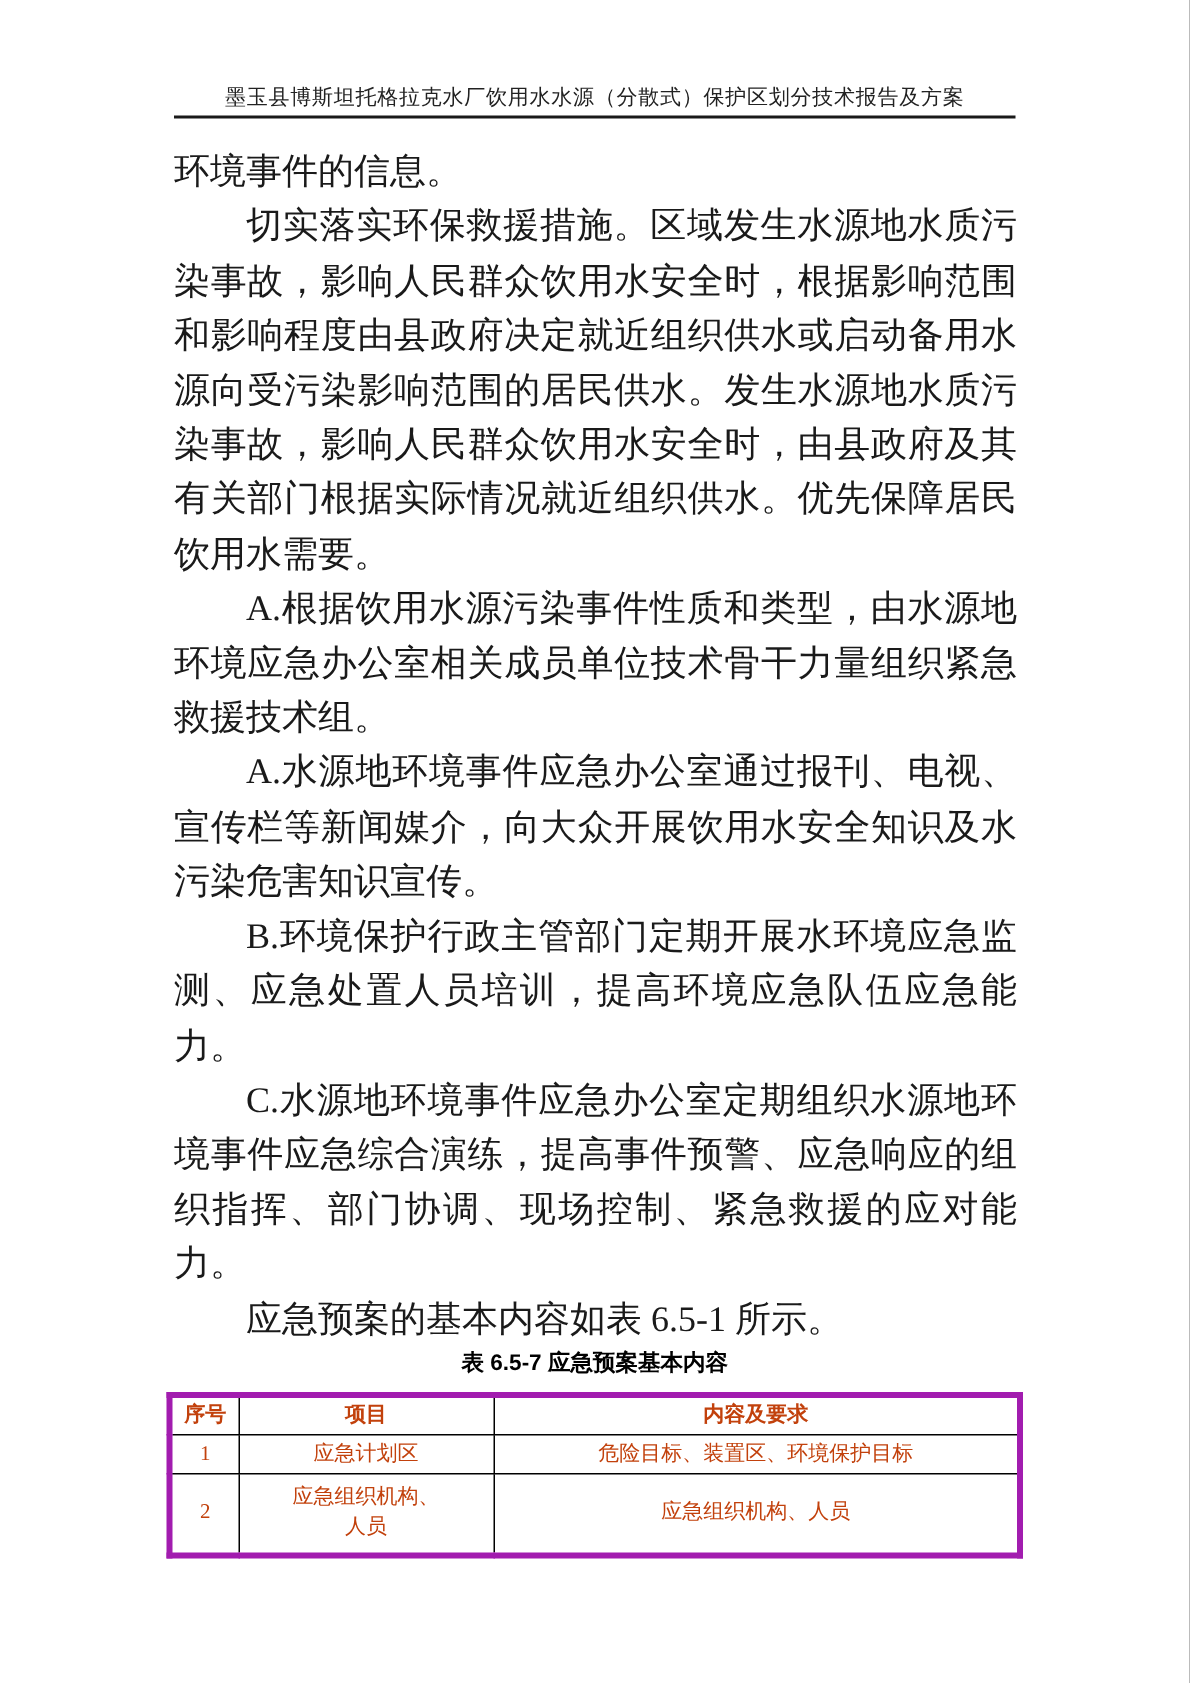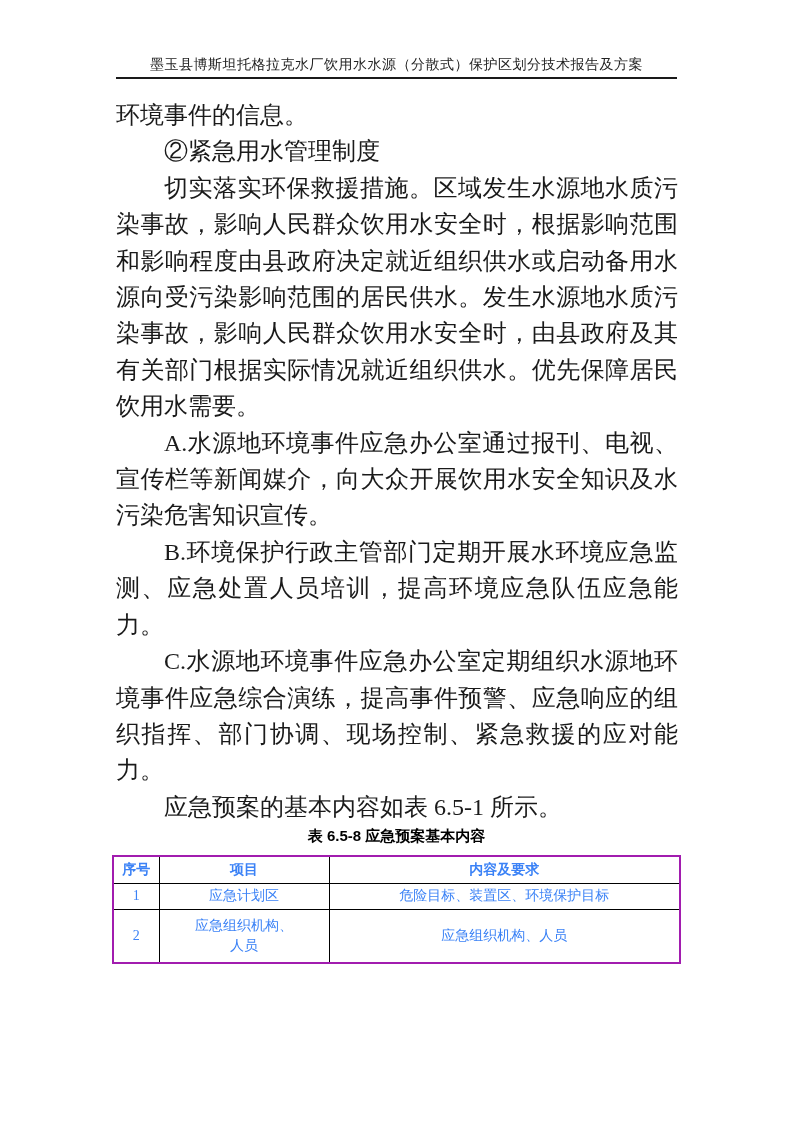--- a/index.html
+++ b/index.html
@@ -38,23 +38,23 @@
     font-weight: bold;
     font-size: 15px;
     line-height: 20px;
     color: #000;
   }
   table.doc-table {
     margin: 9px auto 0 auto;
     width: 567px;
     table-layout: fixed;
     border-collapse: collapse;
-    border: 2px solid #a21caf;
+    border: 4px solid #a21caf;
     font-size: 14px;
-    color: #3b82f6;
+    color: #c2410c;
   }
   table.doc-table col.c1 { width: 46px; }
   table.doc-table col.c2 { width: 170px; }
   table.doc-table col.c3 { width: 351px; }
   table.doc-table th, table.doc-table td {
     border: 1px solid #000;
     text-align: center;
     vertical-align: middle;
     padding: 2px 4px;
     line-height: 20px;
@@ -78,29 +78,29 @@
 <body>
 
 <div class="page">
 
   <div class="header">
     <span>墨玉县博斯坦托格拉克水厂饮用水水源（分散式）保护区划分技术报告及方案</span>
   </div>
 
   <div class="content">
     <p class="para">环境事件的信息。</p>
-    <p class="para indent">②紧急用水管理制度</p>
     <p class="para indent">切实落实环保救援措施。区域发生水源地水质污染事故，影响人民群众饮用水安全时，根据影响范围和影响程度由县政府决定就近组织供水或启动备用水源向受污染影响范围的居民供水。发生水源地水质污染事故，影响人民群众饮用水安全时，由县政府及其有关部门根据实际情况就近组织供水。优先保障居民饮用水需要。</p>
+    <p class="para indent">A.根据饮用水源污染事件性质和类型，由水源地环境应急办公室相关成员单位技术骨干力量组织紧急救援技术组。</p>
     <p class="para indent">A.水源地环境事件应急办公室通过报刊、电视、宣传栏等新闻媒介，向大众开展饮用水安全知识及水污染危害知识宣传。</p>
     <p class="para indent">B.环境保护行政主管部门定期开展水环境应急监测、应急处置人员培训，提高环境应急队伍应急能力。</p>
     <p class="para indent">C.水源地环境事件应急办公室定期组织水源地环境事件应急综合演练，提高事件预警、应急响应的组织指挥、部门协调、现场控制、紧急救援的应对能力。</p>
     <p class="para indent">应急预案的基本内容如表 6.5-1 所示。</p>
   </div>
 
-  <div class="table-caption">表 6.5-8  应急预案基本内容</div>
+  <div class="table-caption">表 6.5-7  应急预案基本内容</div>
 
   <table class="doc-table">
     <colgroup>
         <col class="c1">
         <col class="c2">
         <col class="c3">
       </colgroup>
     <thead>
       <tr>
         <th>序号</th>

